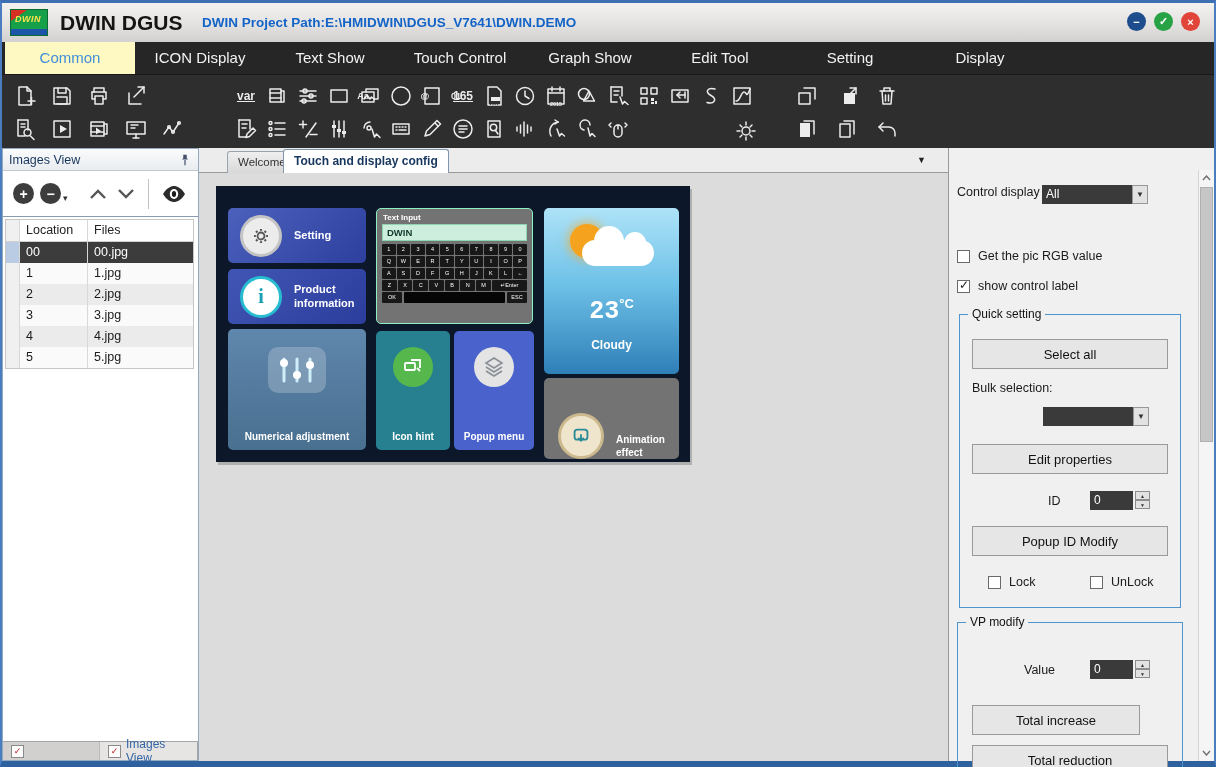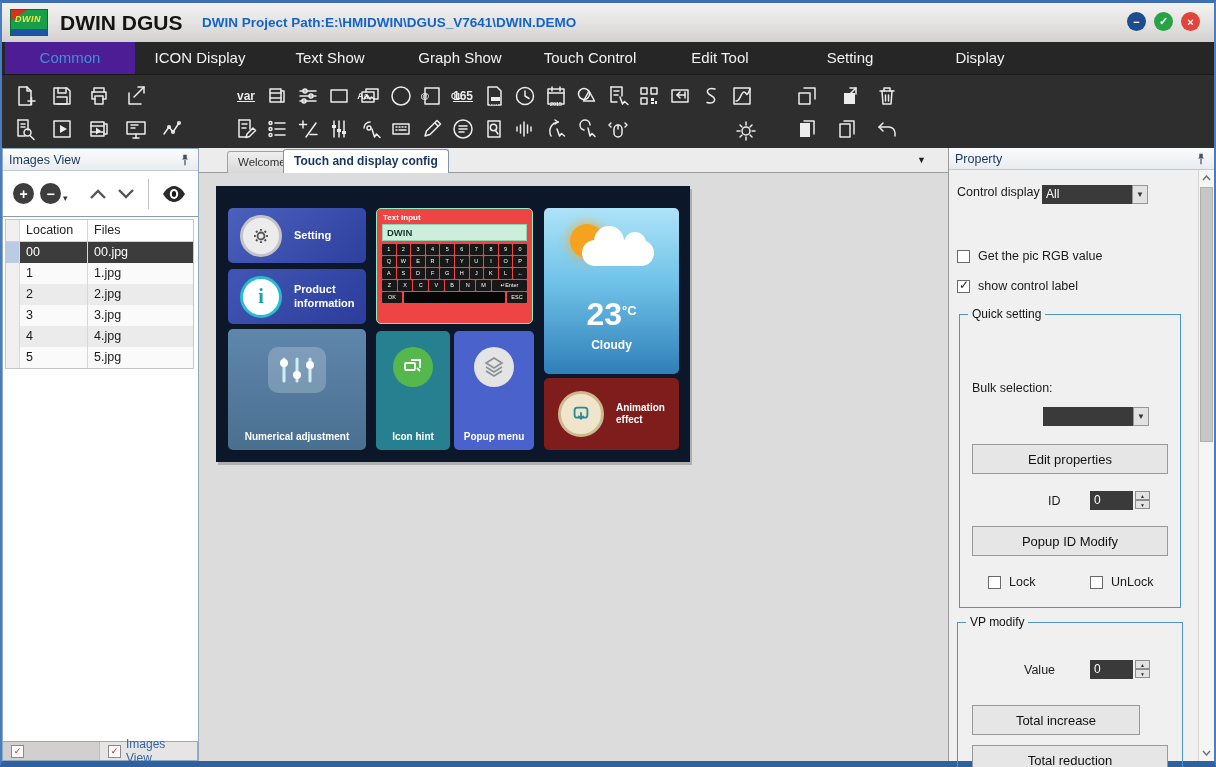--- a/index.html
+++ b/index.html
@@ -22,21 +22,21 @@
   .wctl{position:absolute;right:14px;top:9px;display:flex;gap:8px;}
   .wc{width:19px;height:19px;border-radius:50%;color:#fff;font-size:11px;font-weight:bold;
       display:flex;align-items:center;justify-content:center;cursor:default;}
   .wc.minimize{background:#1d4d8c;}
   .wc.maximize{background:#27a345;}
   .wc.close{background:#e14438;}
 
   
   .menubar{position:absolute;left:0;right:0;top:39px;height:32px;background:#262626;display:flex;padding-left:3px;}
   .mi{width:130px;height:32px;line-height:32px;text-align:center;color:#f2f2f2;font-size:15px;cursor:default;}
-  .mi.act{color:#3f8fd9;background:#4c1d95;}
+  .mi.act{color:#3f8fd9;background:#fef9c3;}
 
   
   .toolbar{position:absolute;left:0;right:0;top:71px;height:74px;background:#2e2e2e;border-top:1px solid #191919;}
   .tg{position:absolute;top:4px;}
   .trow{display:flex;height:33px;align-items:center;}
   .tb{width:30px;height:30px;display:flex;align-items:center;justify-content:center;position:relative;cursor:default;}
   .tb svg{width:24px;height:24px;}
   .ticon{color:#ececec;font-size:12px;font-weight:bold;}
   .ticon.u{text-decoration:underline;}
   .ov{position:absolute;left:50%;top:50%;transform:translate(-50%,-50%);font-size:9px;font-weight:bold;color:#ececec;padding-left:48px;}
@@ -90,45 +90,45 @@
   .tab.t0{left:28px;}
   .tab.t1{left:84px;top:1px;height:23px;line-height:23px;background:#fff;color:#17365d;font-weight:bold;font-size:12px;border-color:#7e95ab;}
   .tabdrop{position:absolute;right:22px;top:7px;font-size:9px;color:#222;cursor:default;}
 
   
   .canvas{position:absolute;left:17px;top:38px;width:474px;height:276px;background:#0c1829;
           box-shadow:2px 3px 0 rgba(120,120,120,.45);}
   .tile{position:absolute;border-radius:5px;color:#fff;}
   .t-set{left:12px;top:22px;width:138px;height:55px;background:linear-gradient(135deg,#4b61bc,#2e3f9e);display:flex;align-items:center;}
   .t-prod{left:12px;top:83px;width:138px;height:55px;background:linear-gradient(135deg,#4156b4,#2c3d9c);display:flex;align-items:center;}
-  .t-txt{left:160px;top:22px;width:157px;height:116px;background:#ef4444;border:1px solid #8df0c4;padding:4px 5px;box-sizing:border-box;}
+  .t-txt{left:160px;top:22px;width:157px;height:116px;background:#737373;border:1px solid #8df0c4;padding:4px 5px;box-sizing:border-box;}
   .t-wea{left:328px;top:22px;width:135px;height:166px;background:linear-gradient(180deg,#aee3f8 0%,#6fc2e8 45%,#2f7fb8 100%);overflow:hidden;}
   .t-num{left:12px;top:143px;width:138px;height:121px;background:linear-gradient(180deg,#5f86ac,#49708f);}
   .t-hint{left:160px;top:145px;width:74px;height:119px;background:#27808f;}
   .t-pop{left:238px;top:145px;width:80px;height:119px;background:#4a63cc;}
-  .t-anim{left:328px;top:192px;width:135px;height:72px;background:#7f1d1d;display:flex;align-items:center;}
+  .t-anim{left:328px;top:192px;width:135px;height:81px;background:#737373;display:flex;align-items:flex-end;}
   .ring{width:36px;height:36px;border-radius:50%;background:#ececec;border:3px solid #c4c4c4;margin-left:12px;
         display:flex;align-items:center;justify-content:center;flex:none;}
   .ring.info{border-color:#27bcd0;background:#fff;color:#1aa0b4;font-weight:bold;font-size:20px;font-family:"Liberation Serif",serif;}
   .tlabel{font-size:11px;font-weight:bold;margin-left:12px;line-height:1.25;}
   .kb-title{font-size:8px;font-weight:bold;margin:0 0 2px 1px;}
   .kb-input{height:15px;background:#cdeedd;border:1px solid #8fd4b0;color:#10382a;font-size:9.5px;font-weight:bold;
             line-height:15px;padding-left:4px;margin-bottom:3px;}
   .kbrow{display:flex;gap:1px;margin-bottom:1px;}
   .key{flex:1;height:11px;background:#181818;color:#fff;font-size:5.5px;line-height:11px;text-align:center;border-radius:1px;overflow:hidden;}
   .key.wide{flex:2.4;}
   .kbot{display:flex;gap:2px;margin-top:1px;}
   .key.ok,.key.esc{flex:none;width:20px;}
   .kstrip{flex:1;height:11px;background:#060606;border-radius:1px;}
   .sun{position:absolute;left:26px;top:16px;width:34px;height:34px;border-radius:50%;background:#f5a31e;box-shadow:0 0 8px 3px rgba(245,170,40,.55);}
   .cloud{position:absolute;left:38px;top:32px;width:72px;height:26px;background:#fff;border-radius:14px;}
   .cloud:before{content:"";position:absolute;left:12px;top:-14px;width:30px;height:30px;border-radius:50%;background:#fff;}
   .cloud:after{content:"";position:absolute;right:8px;top:-8px;width:22px;height:22px;border-radius:50%;background:#fff;}
   .temp{position:absolute;left:0;right:0;top:88px;text-align:center;color:#fff;font-weight:bold;}
-  .temp .big{font-size:32px;}
+  .temp .big{font-size:25px;font-family:Liberation Mono, monospace;}
   .temp .unit{font-size:13px;vertical-align:10px;}
   .cond{position:absolute;left:0;right:0;top:130px;text-align:center;color:#fff;font-size:12px;font-weight:bold;}
   .numico{position:absolute;left:50%;top:18px;transform:translateX(-50%);width:58px;height:46px;border-radius:10px;
           background:rgba(255,255,255,.22);display:flex;align-items:center;justify-content:center;}
   .blabel{position:absolute;left:0;right:0;bottom:8px;text-align:center;font-size:10px;font-weight:bold;}
   .cico{position:absolute;left:50%;top:16px;transform:translateX(-50%);width:40px;height:40px;border-radius:50%;
         display:flex;align-items:center;justify-content:center;}
   .cico.green{background:#56b84c;}
   .cico.silver{background:#e4e4e4;}
   .coin{width:40px;height:40px;border-radius:50%;background:#efe5cc;border:3px solid #cdb98e;margin-left:14px;
@@ -177,22 +177,22 @@
         <div class="wc minimize">−</div>
         <div class="wc maximize">✓</div>
         <div class="wc close">×</div>
       </div>
   </div>
 
   <div class="menubar" id="menu">
       <div class="mi act">Common</div>
       <div class="mi">ICON Display</div>
       <div class="mi">Text Show</div>
+      <div class="mi">Touch Control</div>
       <div class="mi">Graph Show</div>
-      <div class="mi">Touch Control</div>
       <div class="mi">Edit Tool</div>
       <div class="mi">Setting</div>
       <div class="mi">Display</div>
     </div>
 
   <div class="toolbar">
     <div class="tg" id="tg-file">
         <div class="trow">
           <div class="tb">
             <svg viewBox="0 0 24 24" fill="none" stroke="#ececec" stroke-width="1.5" stroke-linecap="round" stroke-linejoin="round">
@@ -777,27 +777,20 @@
                 <rect x="5" y="5" width="14" height="11" rx="3"></rect>
                 <path d="M12 10v7M9 14l3 3 3-3"></path>
               </svg>
           </div>
           <div class="tlabel" style="max-width:70px">Animation effect</div>
         </div>
       </div>
     </div>
 
     <div class="rpanel">
-      <div class="phead">
-        <span class="ptitle">Property</span>
-        <svg class="pin" viewBox="0 0 16 16">
-          <path d="M6 2h4v4l1.5 1.5h-7L6 6z" fill="#44506a"></path>
-            <path d="M8 8v6" stroke="#44506a" stroke-width="1.4"></path>
-        </svg>
-      </div>
 
       <div class="rbody">
         <div class="prow" style="top:15px;">
           <span class="glabel">Control display</span>
         </div>
         <div class="prow" style="top:15px;left:93px;">
           <div class="darkbox" style="width:90px;">All</div>
           <div class="dropbtn">▼</div>
         </div>
 
@@ -807,20 +800,21 @@
               <span class="cbl">Get the pic RGB value</span>
             </div>
             <div class="prow" style="top: 109px;">
               <div class="cbx on"></div>
               <span class="cbl">show control label</span>
             </div>
           </div>
 
         <div class="group" style="left:10px;top:144px;width:220px;height:292px;">
           <span class="legend">Quick setting</span>
+          <div class="btn" style="left:12px;top:24px;width:196px;height:30px;">Select all</div>
           <div class="glabel" style="position:absolute;left:12px;top:66px;">Bulk selection:</div>
           <div style="position:absolute;left:83px;top:92px;display:flex;">
             <div class="darkbox" style="width:90px;"></div>
             <div class="dropbtn">▼</div>
           </div>
           <div class="btn" style="left:12px;top:129px;width:196px;height:30px;">Edit properties</div>
           <div class="glabel" style="position:absolute;left:88px;top:179px;">ID</div>
           <div class="spin" style="position:absolute;left:130px;top:176px;">
             <div class="darkbox" style="width:43px;">0</div>
             <div class="spinbtns">

